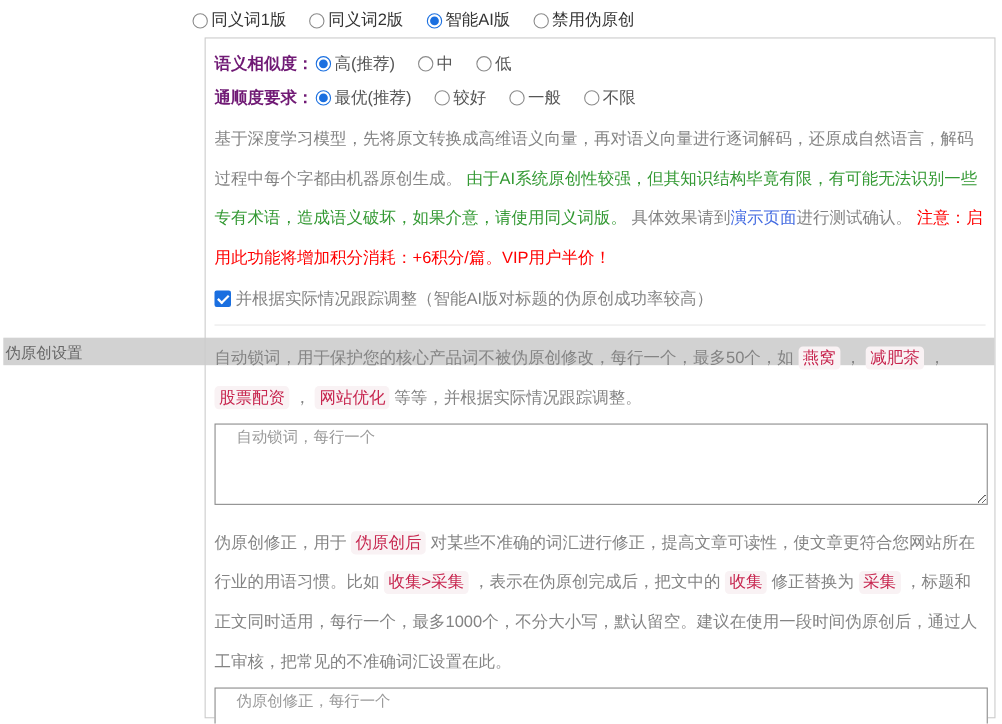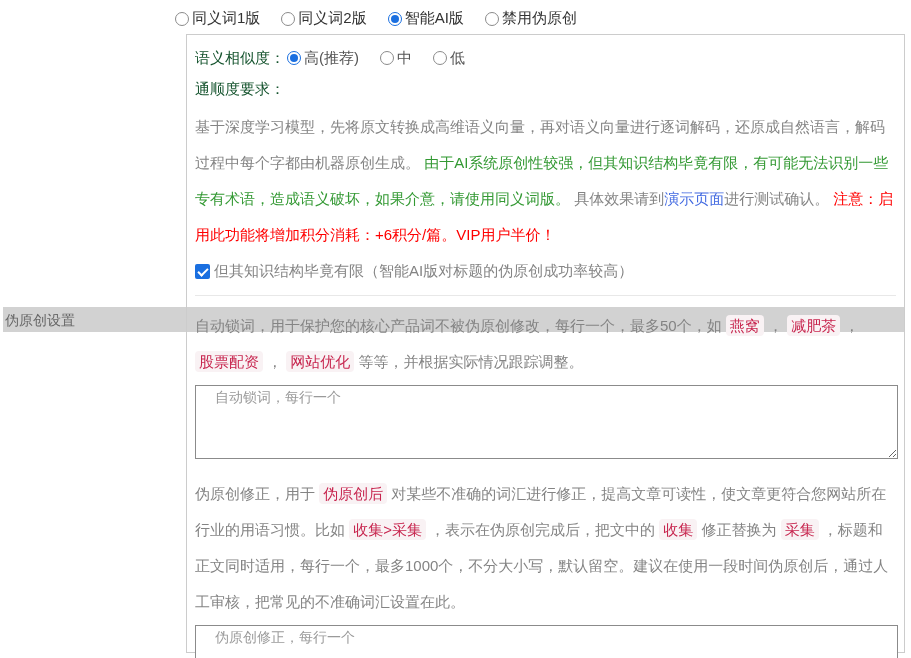--- a/index.html
+++ b/index.html
@@ -39,21 +39,21 @@
     position:absolute; left:186px; top:34px;
     width:719px; height:619px;
     border:1px solid #ccc;
   }
   .panel-inner {
     position:relative; z-index:2;
     padding:12px 8px 0 8px;
   }
 
   .opt-row { display:flex; align-items:center; margin-bottom:9px; color:#666; height:22px; }
-  .opt-row .row-label { margin-right:2px; color:#14532d; }
+  .opt-row .row-label { margin-right:2px; color:#701a75;font-weight:bold; }
   .radio-group { display:flex; align-items:center; gap:21px; }
   .radio-item { display:inline-flex; align-items:center; gap:3px; cursor:default; color:#555; }
   .version-row .radio-item { color:#333; }
 
   .radio {
     width:14px; height:14px; border-radius:50%;
     border:1px solid #8b8b8b; background:#fff; display:inline-block; flex:0 0 auto;
   }
   .radio.checked { border-color:#1a6fe0; }
   .radio.checked::after {
@@ -146,27 +146,45 @@
             </span>
             <span class="radio-item">
               <span class="radio"></span>
               <span class="radio-label">低</span>
             </span>
           </span>
       </div>
 
       <div class="opt-row">
         <span class="row-label">通顺度要求：</span>
+        <span class="radio-group">
+            <span class="radio-item">
+              <span class="radio checked"></span>
+              <span class="radio-label">最优(推荐)</span>
+            </span>
+            <span class="radio-item">
+              <span class="radio"></span>
+              <span class="radio-label">较好</span>
+            </span>
+            <span class="radio-item">
+              <span class="radio"></span>
+              <span class="radio-label">一般</span>
+            </span>
+            <span class="radio-item">
+              <span class="radio"></span>
+              <span class="radio-label">不限</span>
+            </span>
+          </span>
       </div>
 
       <div class="para desc"><span class="seg-text">基于深度学习模型，先将原文转换成高维语义向量，再对语义向量进行逐词解码，还原成自然语言，解码过程中每个字都由机器原创生成。 </span><span class="seg-green">由于AI系统原创性较强，但其知识结构毕竟有限，有可能无法识别一些专有术语，造成语义破坏，如果介意，请使用同义词版。</span><span class="seg-text"> 具体效果请到</span><span class="seg-link">演示页面</span><span class="seg-text">进行测试确认。 </span><span class="seg-red">注意：启用此功能将增加积分消耗：+6积分/篇。VIP用户半价！</span></div>
 
       <div class="check-row">
         <span class="checkbox"></span>
-        <span>但其知识结构毕竟有限（智能AI版对标题的伪原创成功率较高）</span>
+        <span>并根据实际情况跟踪调整（智能AI版对标题的伪原创成功率较高）</span>
       </div>
 
       <hr class="divider">
 
       <div class="para"><span class="seg-text">自动锁词，用于保护您的核心产品词不被伪原创修改，每行一个，最多50个，如 </span><span class="seg-tag">燕窝</span><span class="seg-text"> ， </span><span class="seg-tag">减肥茶</span><span class="seg-text"> ， </span><span class="seg-tag">股票配资</span><span class="seg-text"> ， </span><span class="seg-tag">网站优化</span><span class="seg-text"> 等等，并根据实际情况跟踪调整。</span></div>
 
       <textarea class="ta-lock" placeholder="自动锁词，每行一个" style=""></textarea>
 
       <div class="para correction-desc"><span class="seg-text">伪原创修正，用于 </span><span class="seg-tag">伪原创后</span><span class="seg-text"> 对某些不准确的词汇进行修正，提高文章可读性，使文章更符合您网站所在行业的用语习惯。比如 </span><span class="seg-tag">收集&gt;采集</span><span class="seg-text"> ，表示在伪原创完成后，把文中的 </span><span class="seg-tag">收集</span><span class="seg-text"> 修正替换为 </span><span class="seg-tag">采集</span><span class="seg-text"> ，标题和正文同时适用，每行一个，最多1000个，不分大小写，默认留空。建议在使用一段时间伪原创后，通过人工审核，把常见的不准确词汇设置在此。</span></div>
 

